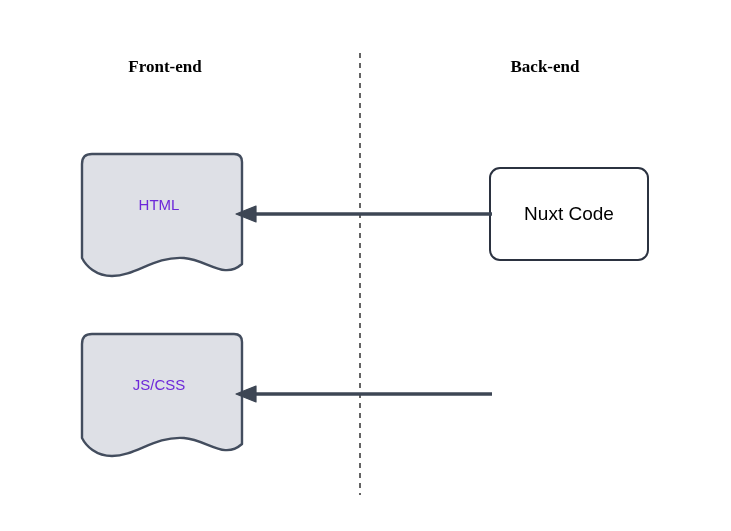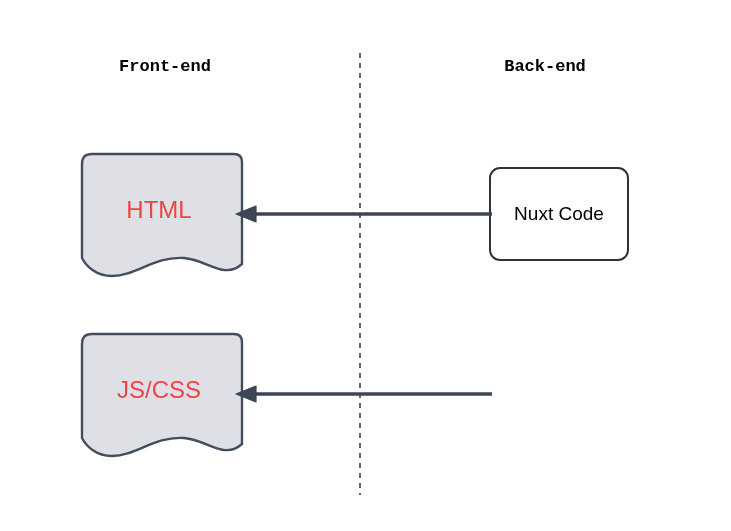--- a/index.html
+++ b/index.html
@@ -18,21 +18,21 @@
   .canvas {
     position: absolute;
     left: 0;
     top: 0;
     width: 731px;
     height: 531px;
   }
 
   .col-title {
     position: absolute;
-    font-family: Liberation Mono, monospace;
+    font-family: Liberation Serif, serif;
     font-size: 17px;
     font-weight: bold;
     color: #000000;
     text-align: center;
     white-space: nowrap;
     letter-spacing: 0px;
   }
   #title-frontend {
     left: 40px;
     top: 57px;
@@ -59,22 +59,22 @@
     height: 132px;
   }
   #doc-html   { left: 74px; top: 152px; }
   #doc-jscss  { left: 74px; top: 332px; }
 
   .doc-label {
     position: absolute;
     width: 158px;
     text-align: center;
     font-family: "Liberation Sans", sans-serif;
-    font-size: 24px;
-    color: #ef4444;
+    font-size: 15px;
+    color: #6d28d9;
     white-space: nowrap;
   }
   #label-html  { left: 80px; top: 196px; }
   #label-jscss { left: 80px; top: 376px; }
 
   .proc-box {
     position: absolute;
     box-sizing: border-box;
     background: #ffffff;
     border: 2px solid #2b3240;
@@ -84,21 +84,21 @@
     justify-content: center;
     text-align: center;
     font-family: "Liberation Sans", sans-serif;
     font-size: 19px;
     color: #000000;
     line-height: 26px;
   }
   #box-nuxt {
     left: 489px;
     top: 167px;
-    width: 140px;
+    width: 160px;
     height: 94px;
   }
   #box-static {
     left: 489px;
     top: 347px;
     width: 164px;
     height: 97px;
   }
   .proc-label { display: block; }
 

